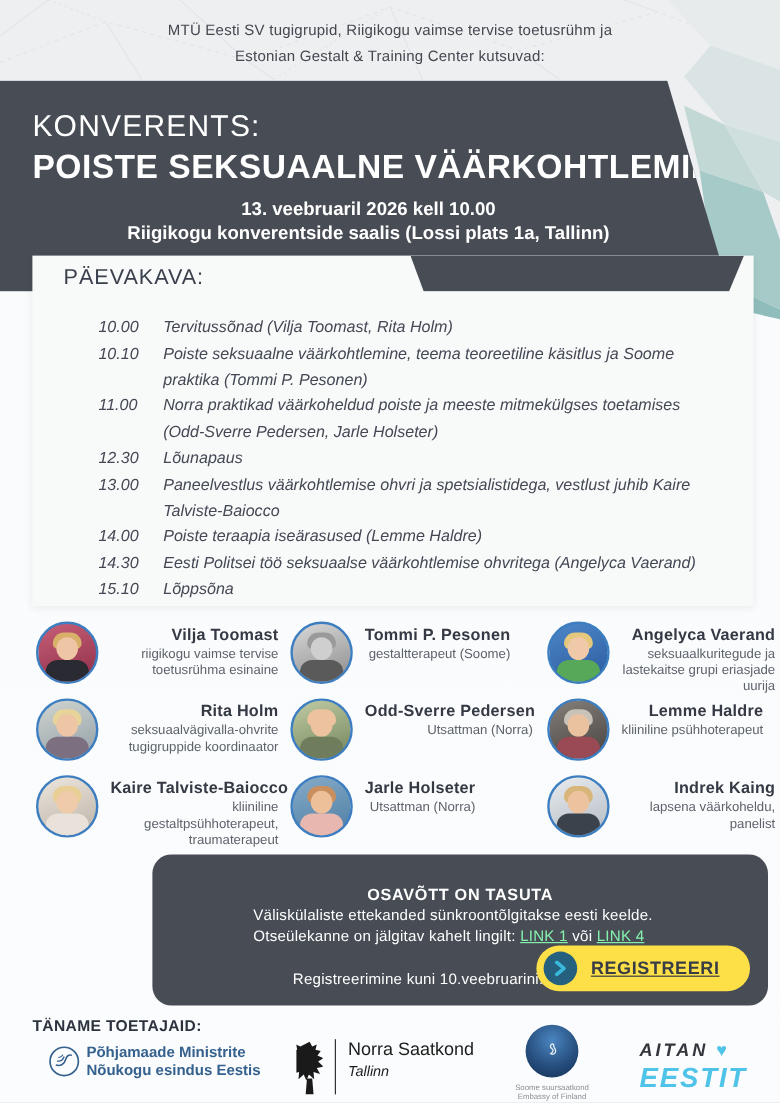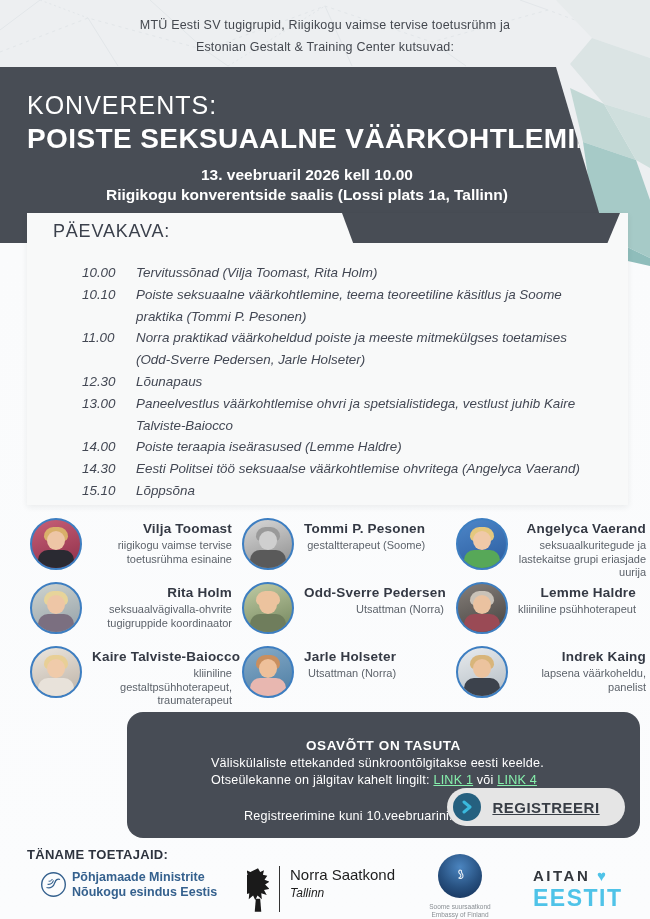--- a/index.html
+++ b/index.html
@@ -50,40 +50,40 @@
   
   .infobox{position:absolute;left:127px;top:712px;width:513px;height:126px;background:#474c55;
     border-radius:16px;z-index:2;color:#fff;}
   .infobox .ttl{text-align:center;font-size:13.5px;font-weight:800;letter-spacing:.6px;margin-top:26px;}
   .infobox .ln{position:absolute;left:42px;font-size:12.6px;font-weight:400;letter-spacing:.2px;margin-left:42px;}
   .infobox .l1{top:44px;}
   .infobox .l2{top:61px;}
   .infobox .l3{top:97px;padding-left:33px;}
   .infobox a{color:#86efac;text-decoration:underline;cursor:pointer;}
   .reg-btn{position:absolute;right:15px;top:76px;width:178px;height:38px;border-radius:19px;
-    background:#e5e5e5;display:flex;align-items:center;cursor:pointer;border:none;padding:0 0 0 6px;text-align:center;}
+    background:#fde047;display:flex;align-items:center;cursor:pointer;border:none;padding:0 0 0 6px;text-align:center;}
   .reg-btn .cir{width:28px;height:28px;border-radius:50%;background:#25607f;display:flex;
     align-items:center;justify-content:center;flex:0 0 28px;}
   .reg-btn .lbl{margin:0 auto;padding-right:14px;font-size:15px;font-weight:700;color:#383d45;
     letter-spacing:.5px;text-decoration:underline;font-family:"Liberation Sans",sans-serif;}
   
   .footer{position:absolute;left:0;top:842px;width:650px;height:77px;z-index:2;}
   .f-head{position:absolute;left:27px;top:5px;font-size:13px;font-weight:800;color:#2d333e;letter-spacing:.3px;}
   .nordic{position:absolute;left:40px;top:28px;display:flex;align-items:center;}
   .nordic .nd-txt{margin-left:5px;font-size:12.5px;font-weight:700;color:#35618e;line-height:14.5px;}
   .norway{position:absolute;left:247px;top:24px;display:flex;align-items:flex-start;}
   .norway .div{width:1px;height:46px;background:#333;margin:0 10px;}
   .norway .n1{font-size:15px;color:#1d1d1d;font-weight:500;}
   .norway .n2{font-size:12px;color:#1d1d1d;font-style:italic;margin-top:3px;}
   .finland{position:absolute;left:425px;top:12px;width:70px;text-align:center;}
   .fin-ball{width:44px;height:44px;border-radius:50%;margin:0 auto;
     background:radial-gradient(circle at 50% 30%,#4b85c0 0%,#27507f 55%,#122c52 100%);
     display:flex;align-items:center;justify-content:center;}
   .fin-cap{font-size:6.5px;color:#8a8f94;line-height:8px;margin-top:5px;}
-  .aitan{position:absolute;left:533px;top:25px;}
+  .aitan{position:absolute;left:533px;top:25px;font-style:italic;}
   .aitan .a1{font-size:15px;font-weight:800;color:#33373d;letter-spacing:2.5px;}
   .aitan .a1 .hrt{color:#4fc3e8;letter-spacing:0;}
   .aitan .a2{font-size:23px;font-weight:800;color:#4fc3e8;letter-spacing:1.5px;margin-top:1px;}
 </style>
 </head>
 <body>
 
 <div class="canvas">
 
   <svg class="bg-svg" width="650" height="280" viewBox="0 0 650 280">

